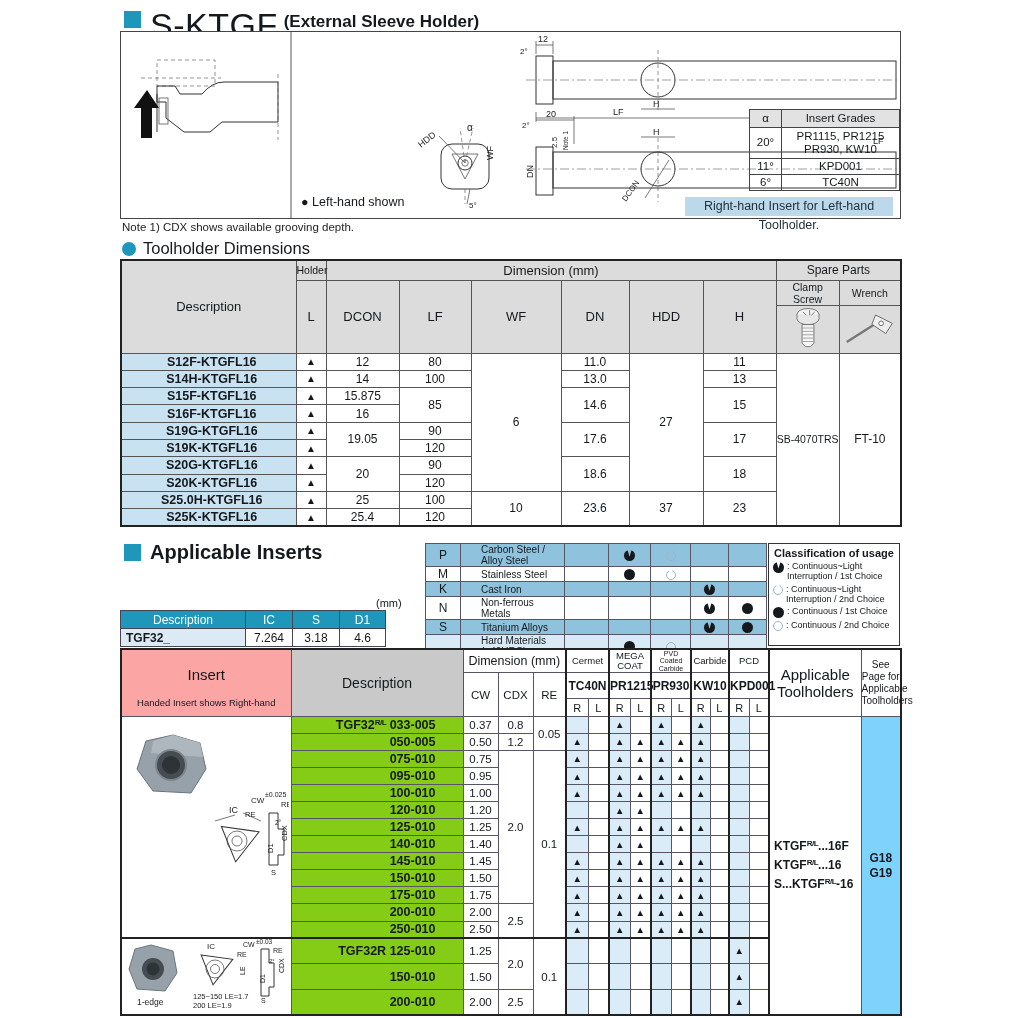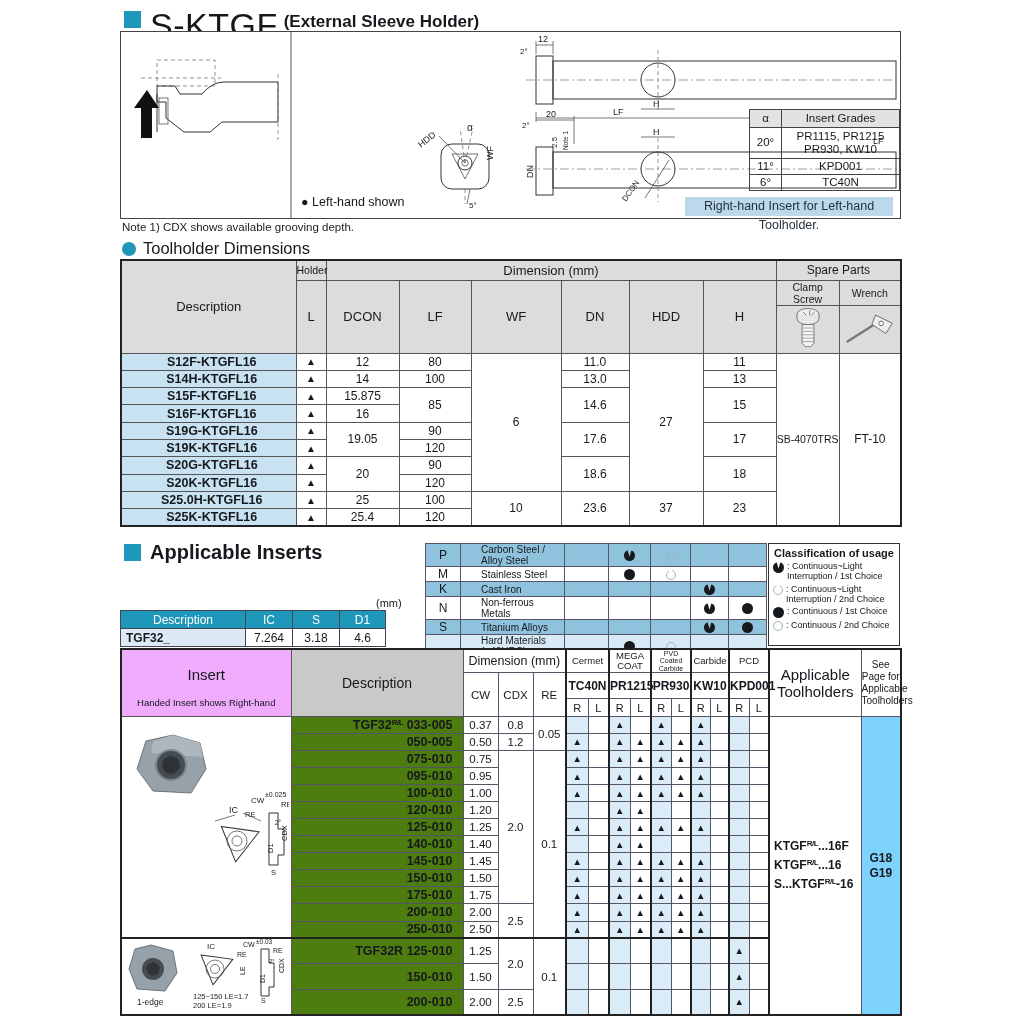--- a/index.html
+++ b/index.html
@@ -61,27 +61,27 @@
   
   .spec{width:265px;font-size:12px;border:1.5px solid #333;}
   .spec th,.spec td{border:1px solid #445;text-align:center;height:17px;padding:0;}
   .spec th{background:#1F97BA;color:#fff;font-weight:normal;}
   .spec .d{background:#DCEAF6;text-align:left;font-weight:bold;padding-left:5px;}
   .mmlab{font-size:11px;}
   
   .ins{width:780px;font-size:11.5px;border:2px solid #222;}
   .ins th,.ins td{border:1px solid #556;padding:0;text-align:center;}
   .ins th{background:#fff;font-weight:normal;}
-  .ins .inshd{background:#f0abfc;}
+  .ins .inshd{background:#fca5a5;}
   .ins .deshd{background:#C9C9C9;font-size:14px;}
   .ins .gname{font-weight:bold;font-size:12px;}
   .ins .gtype{font-size:9.5px;line-height:1.05;}
   .ins .gtype.small{font-size:7px;}
   .ins .rl{font-size:11px;}
-  .ins td.desc{background:#4d7c0f;text-align:right;font-weight:bold;font-size:12.5px;padding-right:10px;white-space:nowrap;}
+  .ins td.desc{background:#84cc16;text-align:right;font-weight:bold;font-size:12.5px;padding-right:27px;white-space:nowrap;}
   .ins td.num{font-size:11.5px;background:#fff;}
   .ins td.mk{font-size:9.5px;background:#fff;line-height:1;}
   .ins td.mk.r{background:#DAECF7;}
   .ins .gb{border-left:2px solid #222 !important;}
   .ins .gtop td{border-top:2px solid #222;}
   .ins .appcell{background:#fff;text-align:left;padding-left:4px;font-weight:bold;font-size:12px;line-height:1.6;}
   .ins .pagecell{background:#7dd3fc;font-weight:bold;font-size:12px;line-height:1.25;}
   .ins .imgcell{background:#fff;}
   .hand{font-size:8px;vertical-align:4px;letter-spacing:-.5px;}
   .seepg{font-size:10px;line-height:1.2;}

